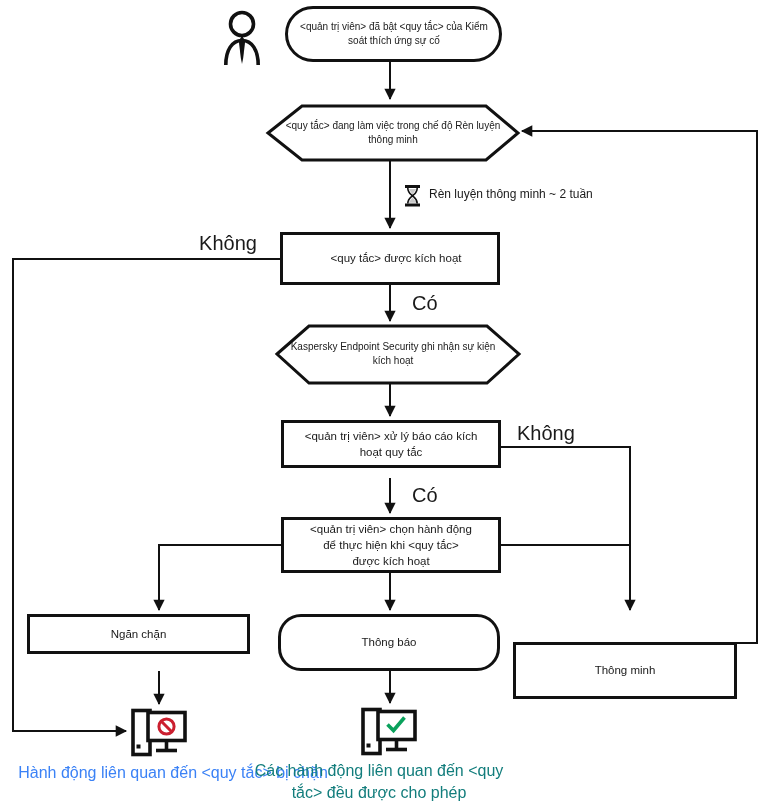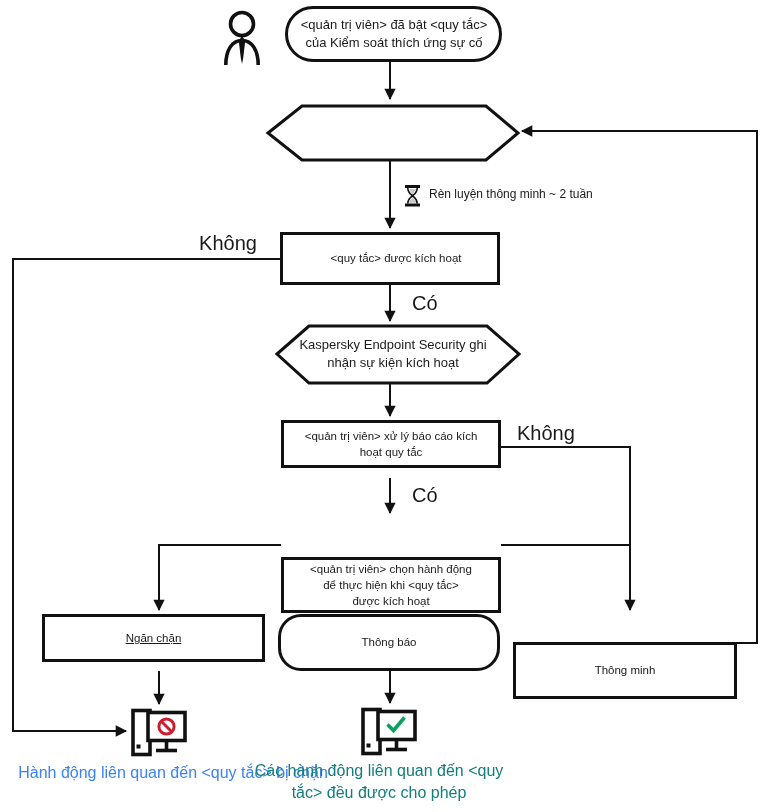--- a/index.html
+++ b/index.html
@@ -19,21 +19,21 @@
     box-sizing:border-box;
     display:flex;align-items:center;justify-content:center;
     text-align:center;
     font-size:11.5px;line-height:1.4;
     padding:2px 12px;
   }
   .shape-text{
     position:absolute;
     display:flex;align-items:center;justify-content:center;
     text-align:center;
-    font-size:13px;line-height:1.4;
+    font-size:10px;line-height:1.4;
   }
   .edge-label{
     position:absolute;
     font-size:20px;line-height:1.1;
     text-align:center;
   }
   .note-label{
     position:absolute;
     font-size:12px;line-height:1.2;
     white-space:nowrap;
@@ -108,30 +108,31 @@
       <rect x="5.5" y="37.5" width="4" height="4" fill="#111"></rect>
       <rect x="17" y="5.5" width="37" height="28" fill="#fff" stroke="#111" stroke-width="3.6"></rect>
       <line x1="35.5" y1="33.5" x2="35.5" y2="42" stroke="#111" stroke-width="3.6"></line>
       <line x1="25" y1="43.5" x2="46" y2="43.5" stroke="#111" stroke-width="3.6"></line>
       <polyline points="26.5,18.5 32.5,24.5 43.5,11.5" fill="none" stroke-width="3.6" stroke="#0aa15c"></polyline>
     </g>
   </svg>
 
   <div class="shape-text" style="left:296px;top:12px;width:196px;height:44px;">&lt;quản trị viên&gt; đã bật &lt;quy tắc&gt; của Kiểm soát thích ứng sự cố</div>
 
+  <div class="shape-text" style="left:282px;top:110px;width:222px;height:46px;">&lt;quy tắc&gt; đang làm việc trong chế độ Rèn luyện thông minh</div>
 
   <div class="shape-text" style="left:290px;top:330px;width:206px;height:48px;">Kaspersky Endpoint Security ghi nhận sự kiện kích hoạt</div>
 
   <div class="rect-node" style="left:280px;top:232px;width:220px;height:53px;padding-left:24px;">&lt;quy tắc&gt; được kích hoạt</div>
 
   <div class="rect-node" style="left:281px;top:420px;width:220px;height:48px;">&lt;quản trị viên&gt; xử lý báo cáo kích hoạt quy tắc</div>
 
-  <div class="rect-node" style="left:281px;top:517px;width:220px;height:56px;padding:2px 24px;margin-top:40px;">&lt;quản trị viên&gt; chọn hành động để thực hiện khi &lt;quy tắc&gt; được kích hoạt</div>
+  <div class="rect-node" style="left:281px;top:517px;width:220px;height:56px;padding:2px 24px;">&lt;quản trị viên&gt; chọn hành động để thực hiện khi &lt;quy tắc&gt; được kích hoạt</div>
 
-  <div class="rect-node" style="left:42px;top:614px;width:223px;height:48px;text-decoration:underline;">Ngăn chặn</div>
+  <div class="rect-node" style="left:27px;top:614px;width:223px;height:40px;">Ngăn chặn</div>
 
   <div class="rect-node" style="left:278px;top:614px;width:222px;height:57px;border-radius:23px;">Thông báo</div>
 
   <div class="rect-node" style="left:513px;top:642px;width:224px;height:57px;">Thông minh</div>
 
   <div class="edge-label" style="left:196px;top:232px;width:64px;">Không</div>
 
   <div class="edge-label" style="left:412px;top:292px;width:40px;text-align:left;">Có</div>
 
   <div class="edge-label" style="left:517px;top:422px;width:70px;text-align:left;">Không</div>

